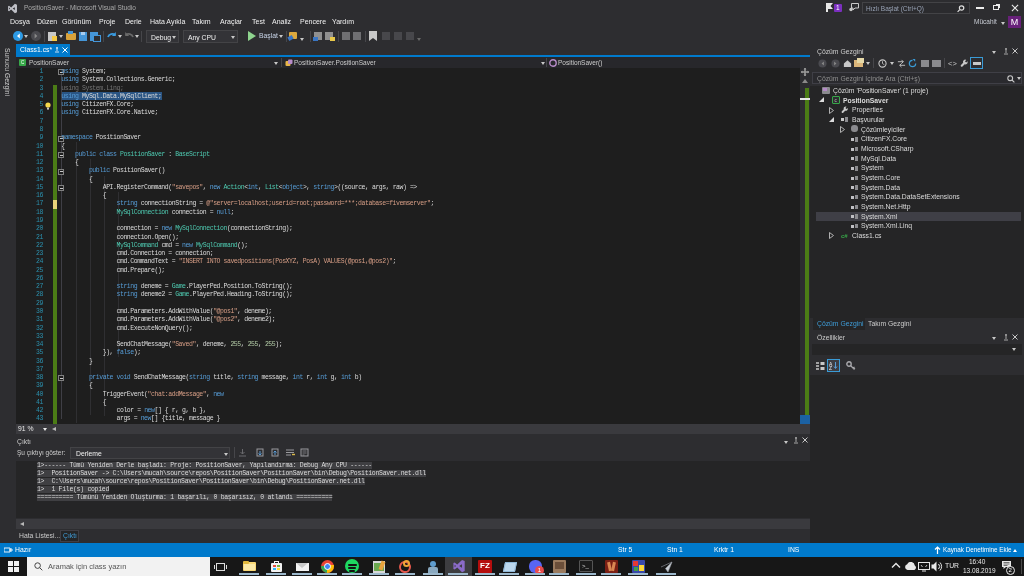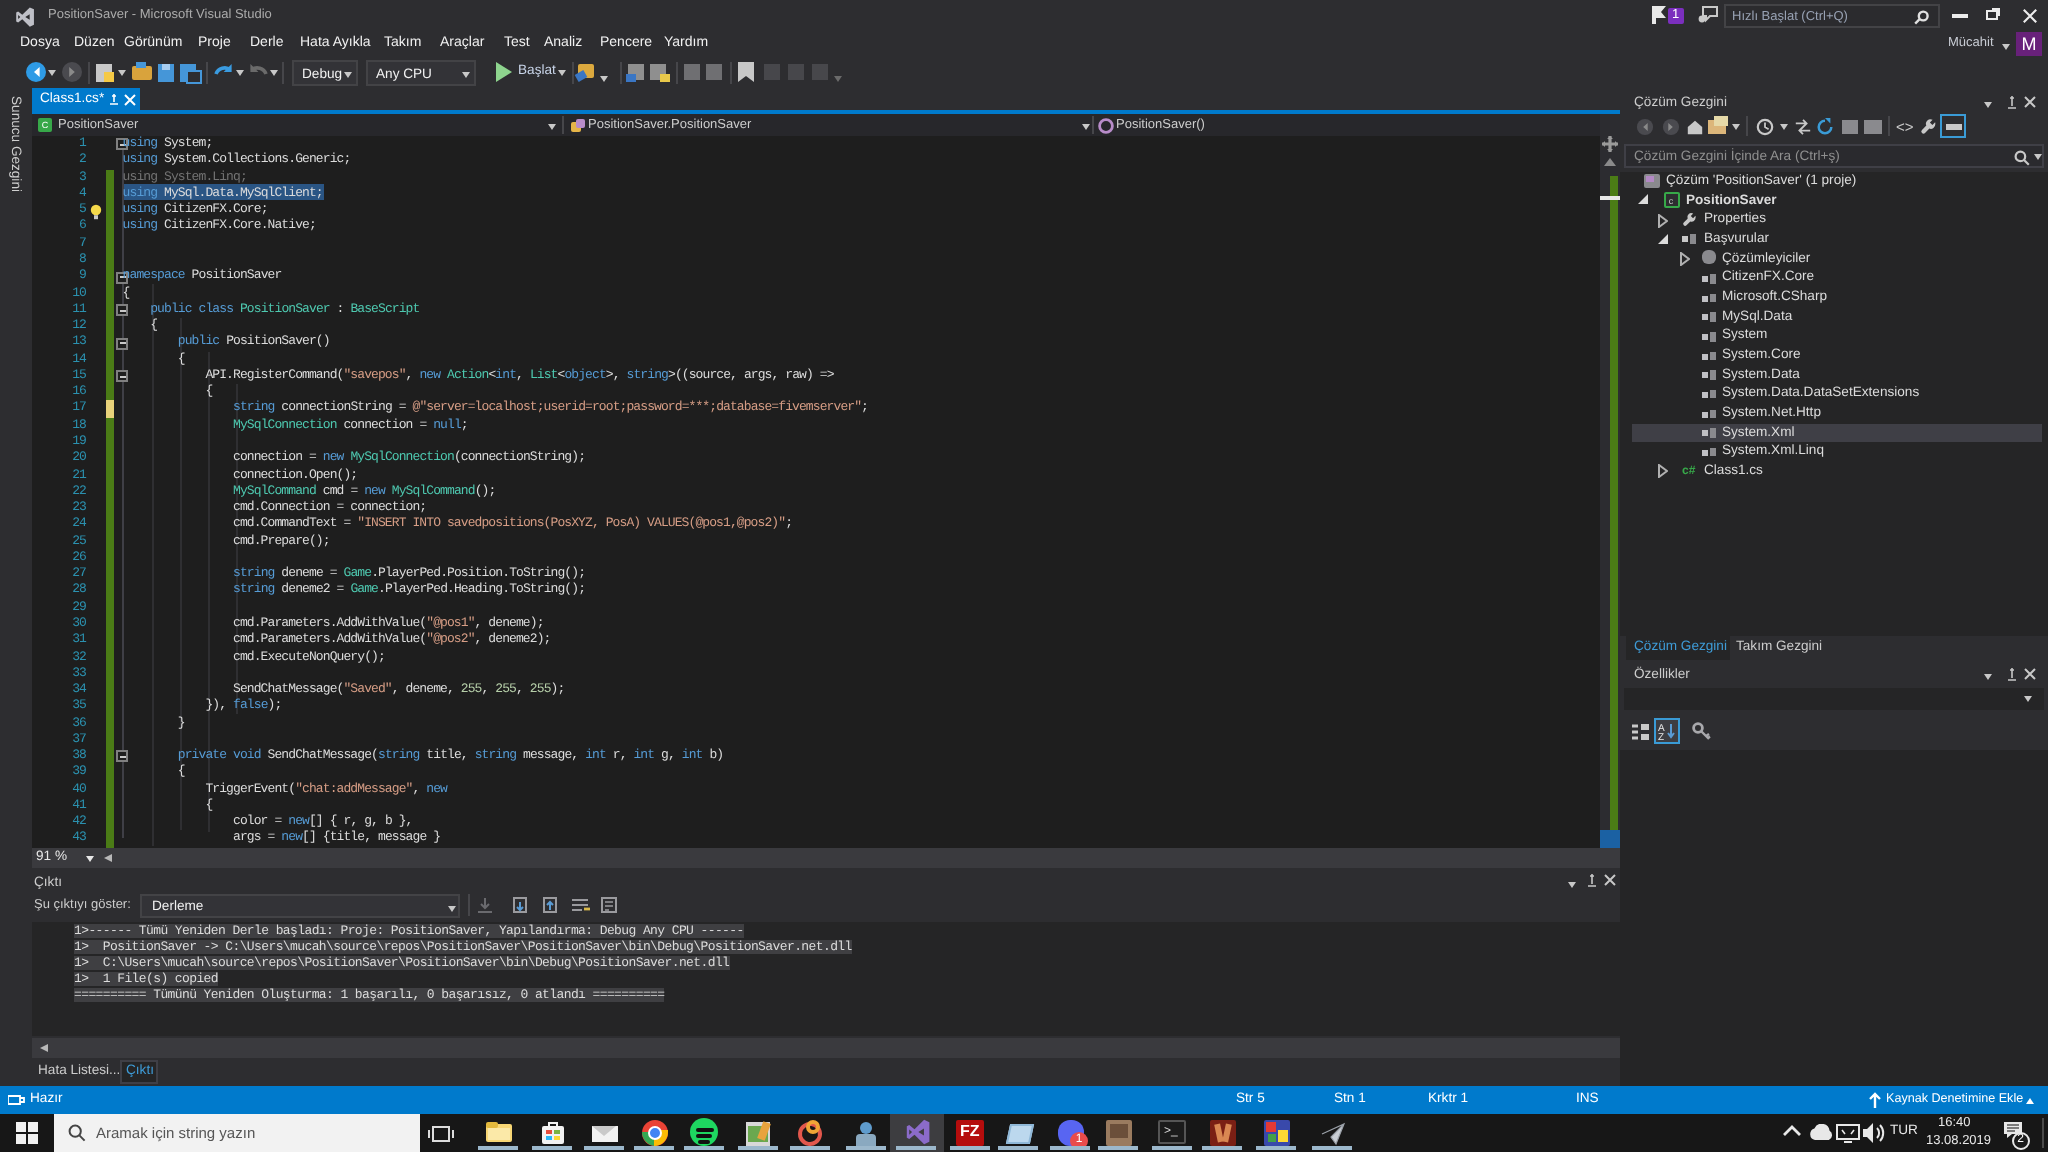--- a/index.html
+++ b/index.html
@@ -526,21 +526,21 @@
 
 <div class="abs" style="left:0;top:557px;width:1024px;height:19px;background:#171717"></div>
 <svg class="abs" style="left:8px;top:561px" width="11" height="11" viewBox="0 0 11 11">
     <path d="M0 0h5v5H0zM6 0h5v5H6zM0 6h5v5H0zM6 6h5v5H6z" fill="#f2f2f2"></path>
   </svg>
 <div class="abs" style="left:27px;top:557px;width:183px;height:19px;background:#f2f2f2">
   <svg class="abs" style="left:7px;top:5px" width="9" height="9" viewBox="0 0 9 9">
       <circle cx="3.6" cy="3.6" r="2.8" fill="none" stroke="#444" stroke-width="1"></circle>
       <path d="M5.7 5.7l2.6 2.6" stroke="#444" stroke-width="1"></path>
     </svg>
-  <div class="ui" style="left:21px;top:5px;color:#555;font-size:7.5px">Aramak için string yazın</div>
+  <div class="ui" style="left:21px;top:5px;color:#555;font-size:7.5px">Aramak için class yazın</div>
 </div>
 <svg class="abs" style="left:214px;top:561px" width="13" height="12" viewBox="0 0 13 12">
     <rect x="2.5" y="2.5" width="8" height="7" fill="none" stroke="#dcdcdc" stroke-width="1"></rect>
     <path d="M0.5 4v4M12.5 4v4" stroke="#dcdcdc" stroke-width="1"></path>
   </svg>
 <div style="position:absolute;left:236px;top:557px;width:27px;height:19px">
     <div style="position:absolute;left:7px;top:5px;width:13px;height:9px;background:#f8d775;border-radius:1px"></div>
     <div style="position:absolute;left:7px;top:4px;width:6px;height:3px;background:#e3b93d;border-radius:1px"></div>
     <div style="position:absolute;left:8px;top:7px;width:11px;height:6px;background:#fbe9a8"></div>
   </div>

